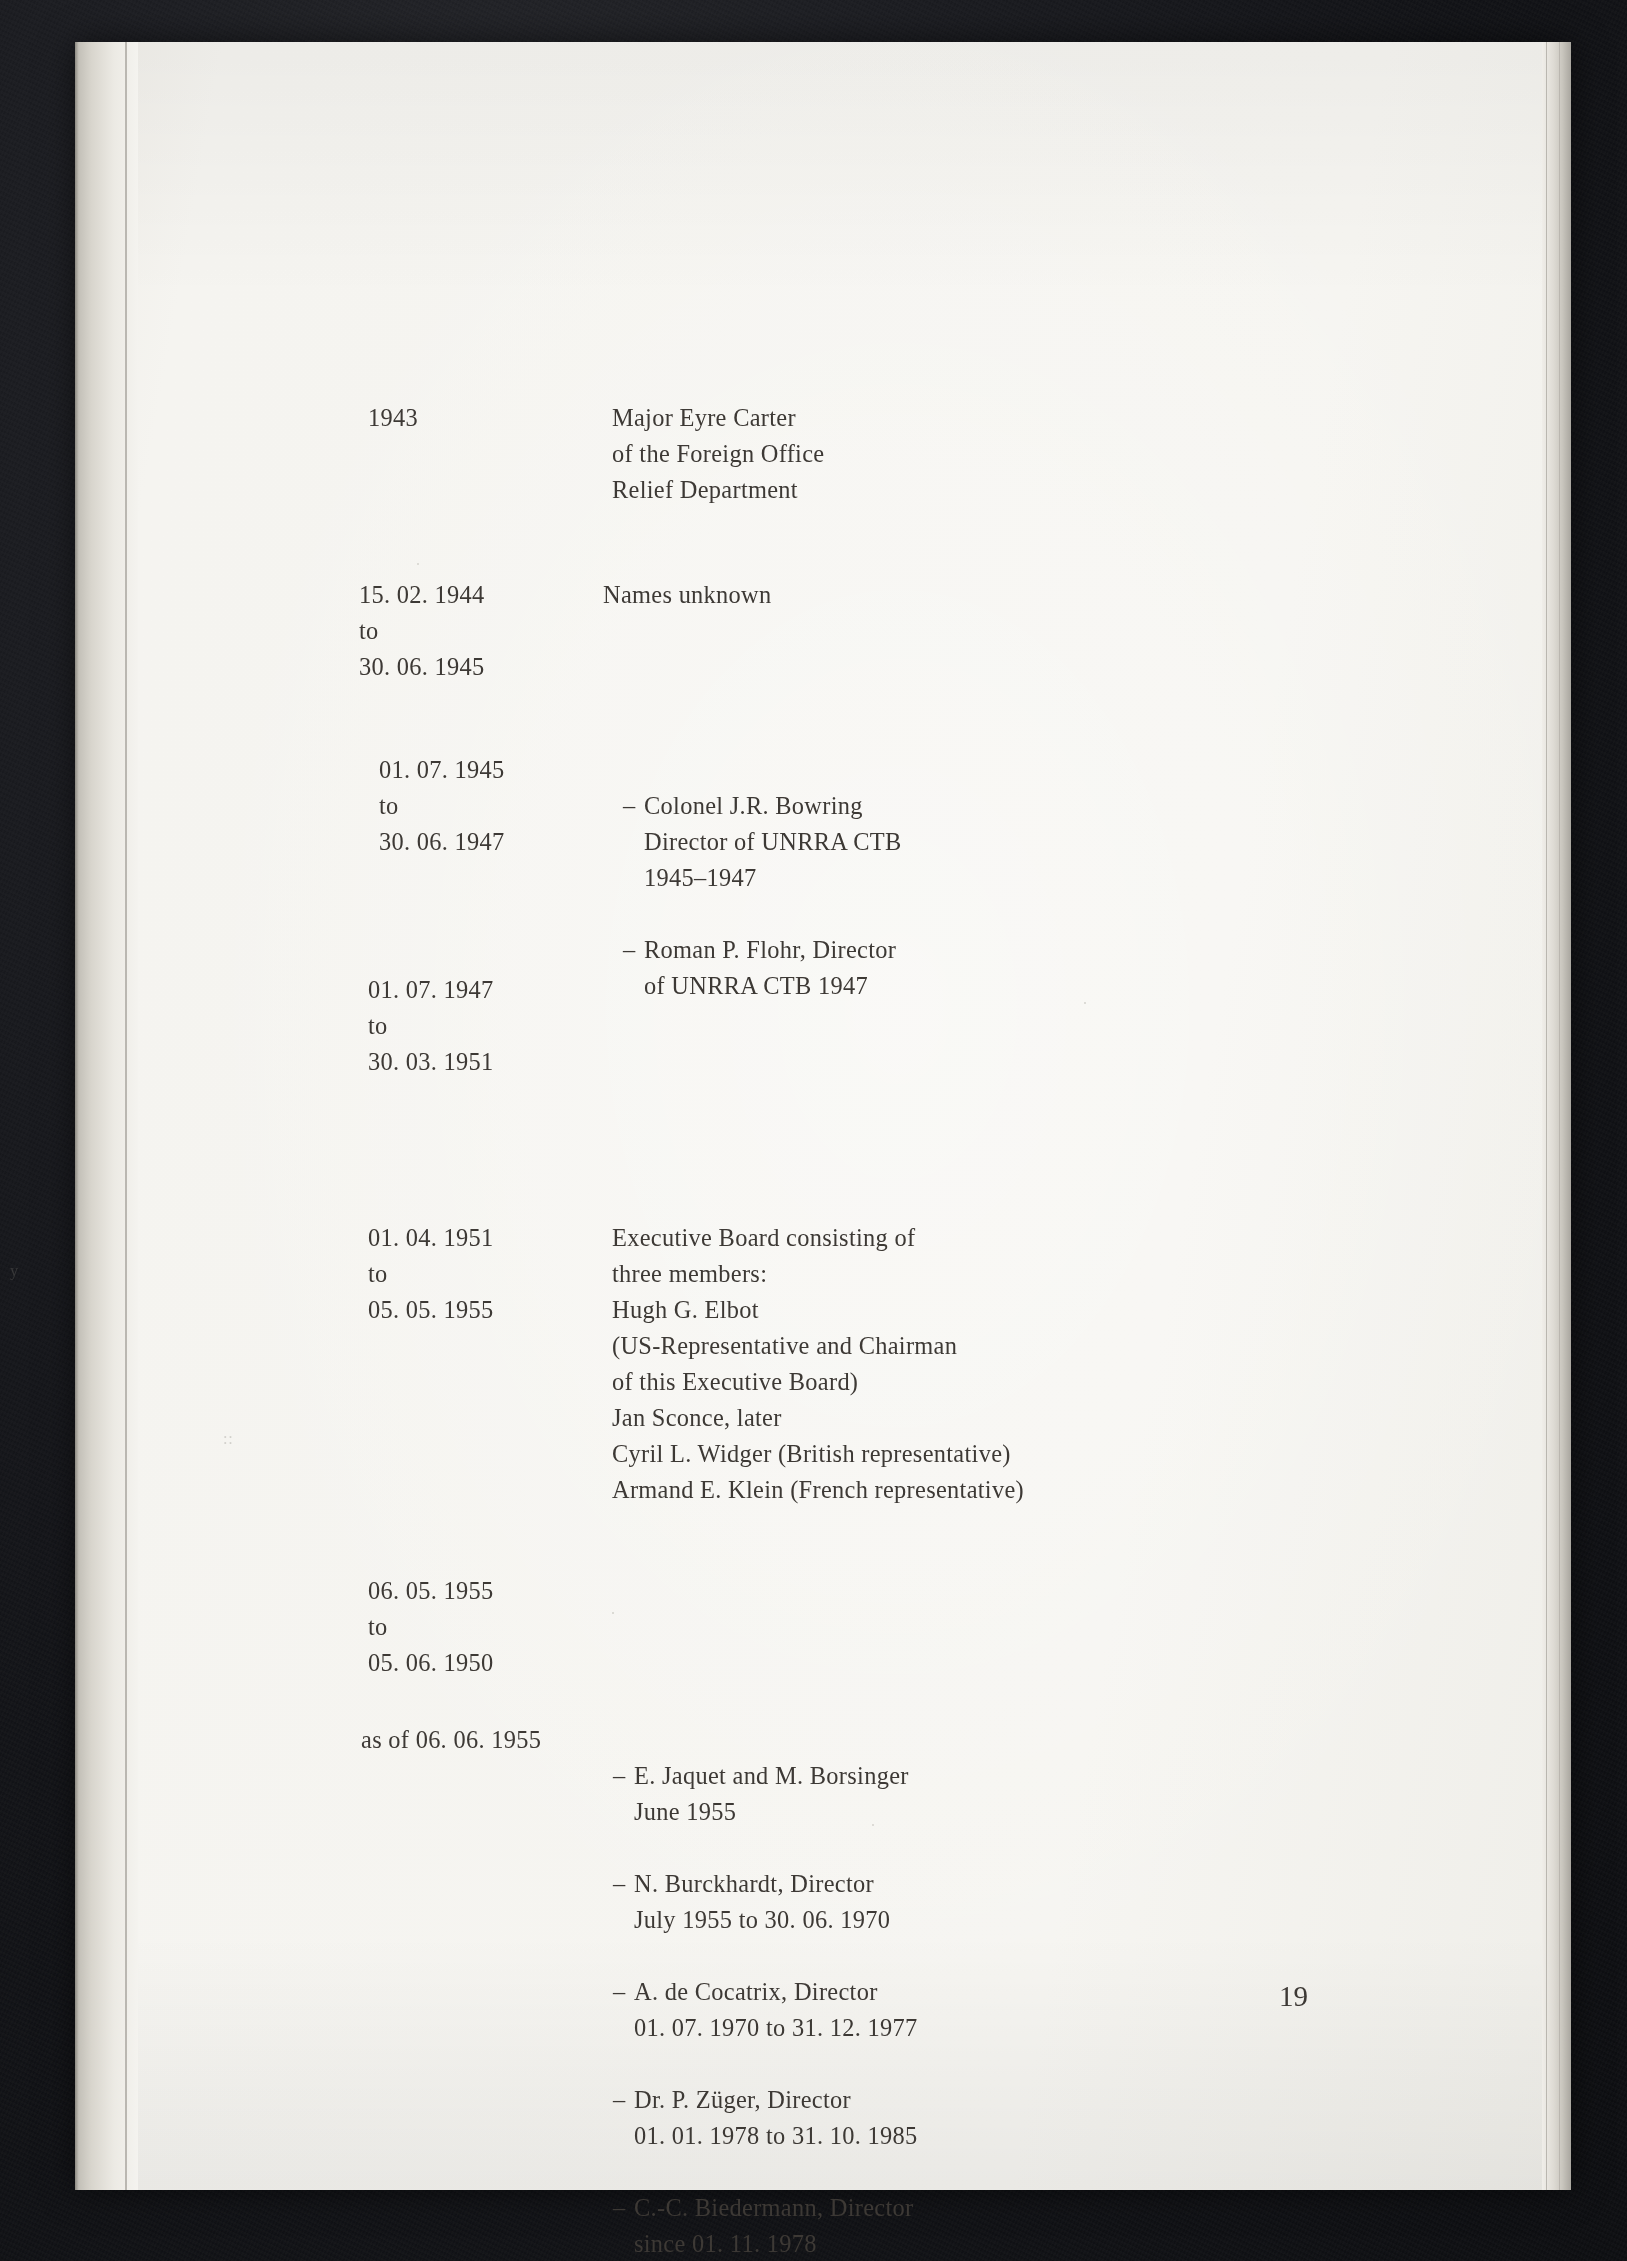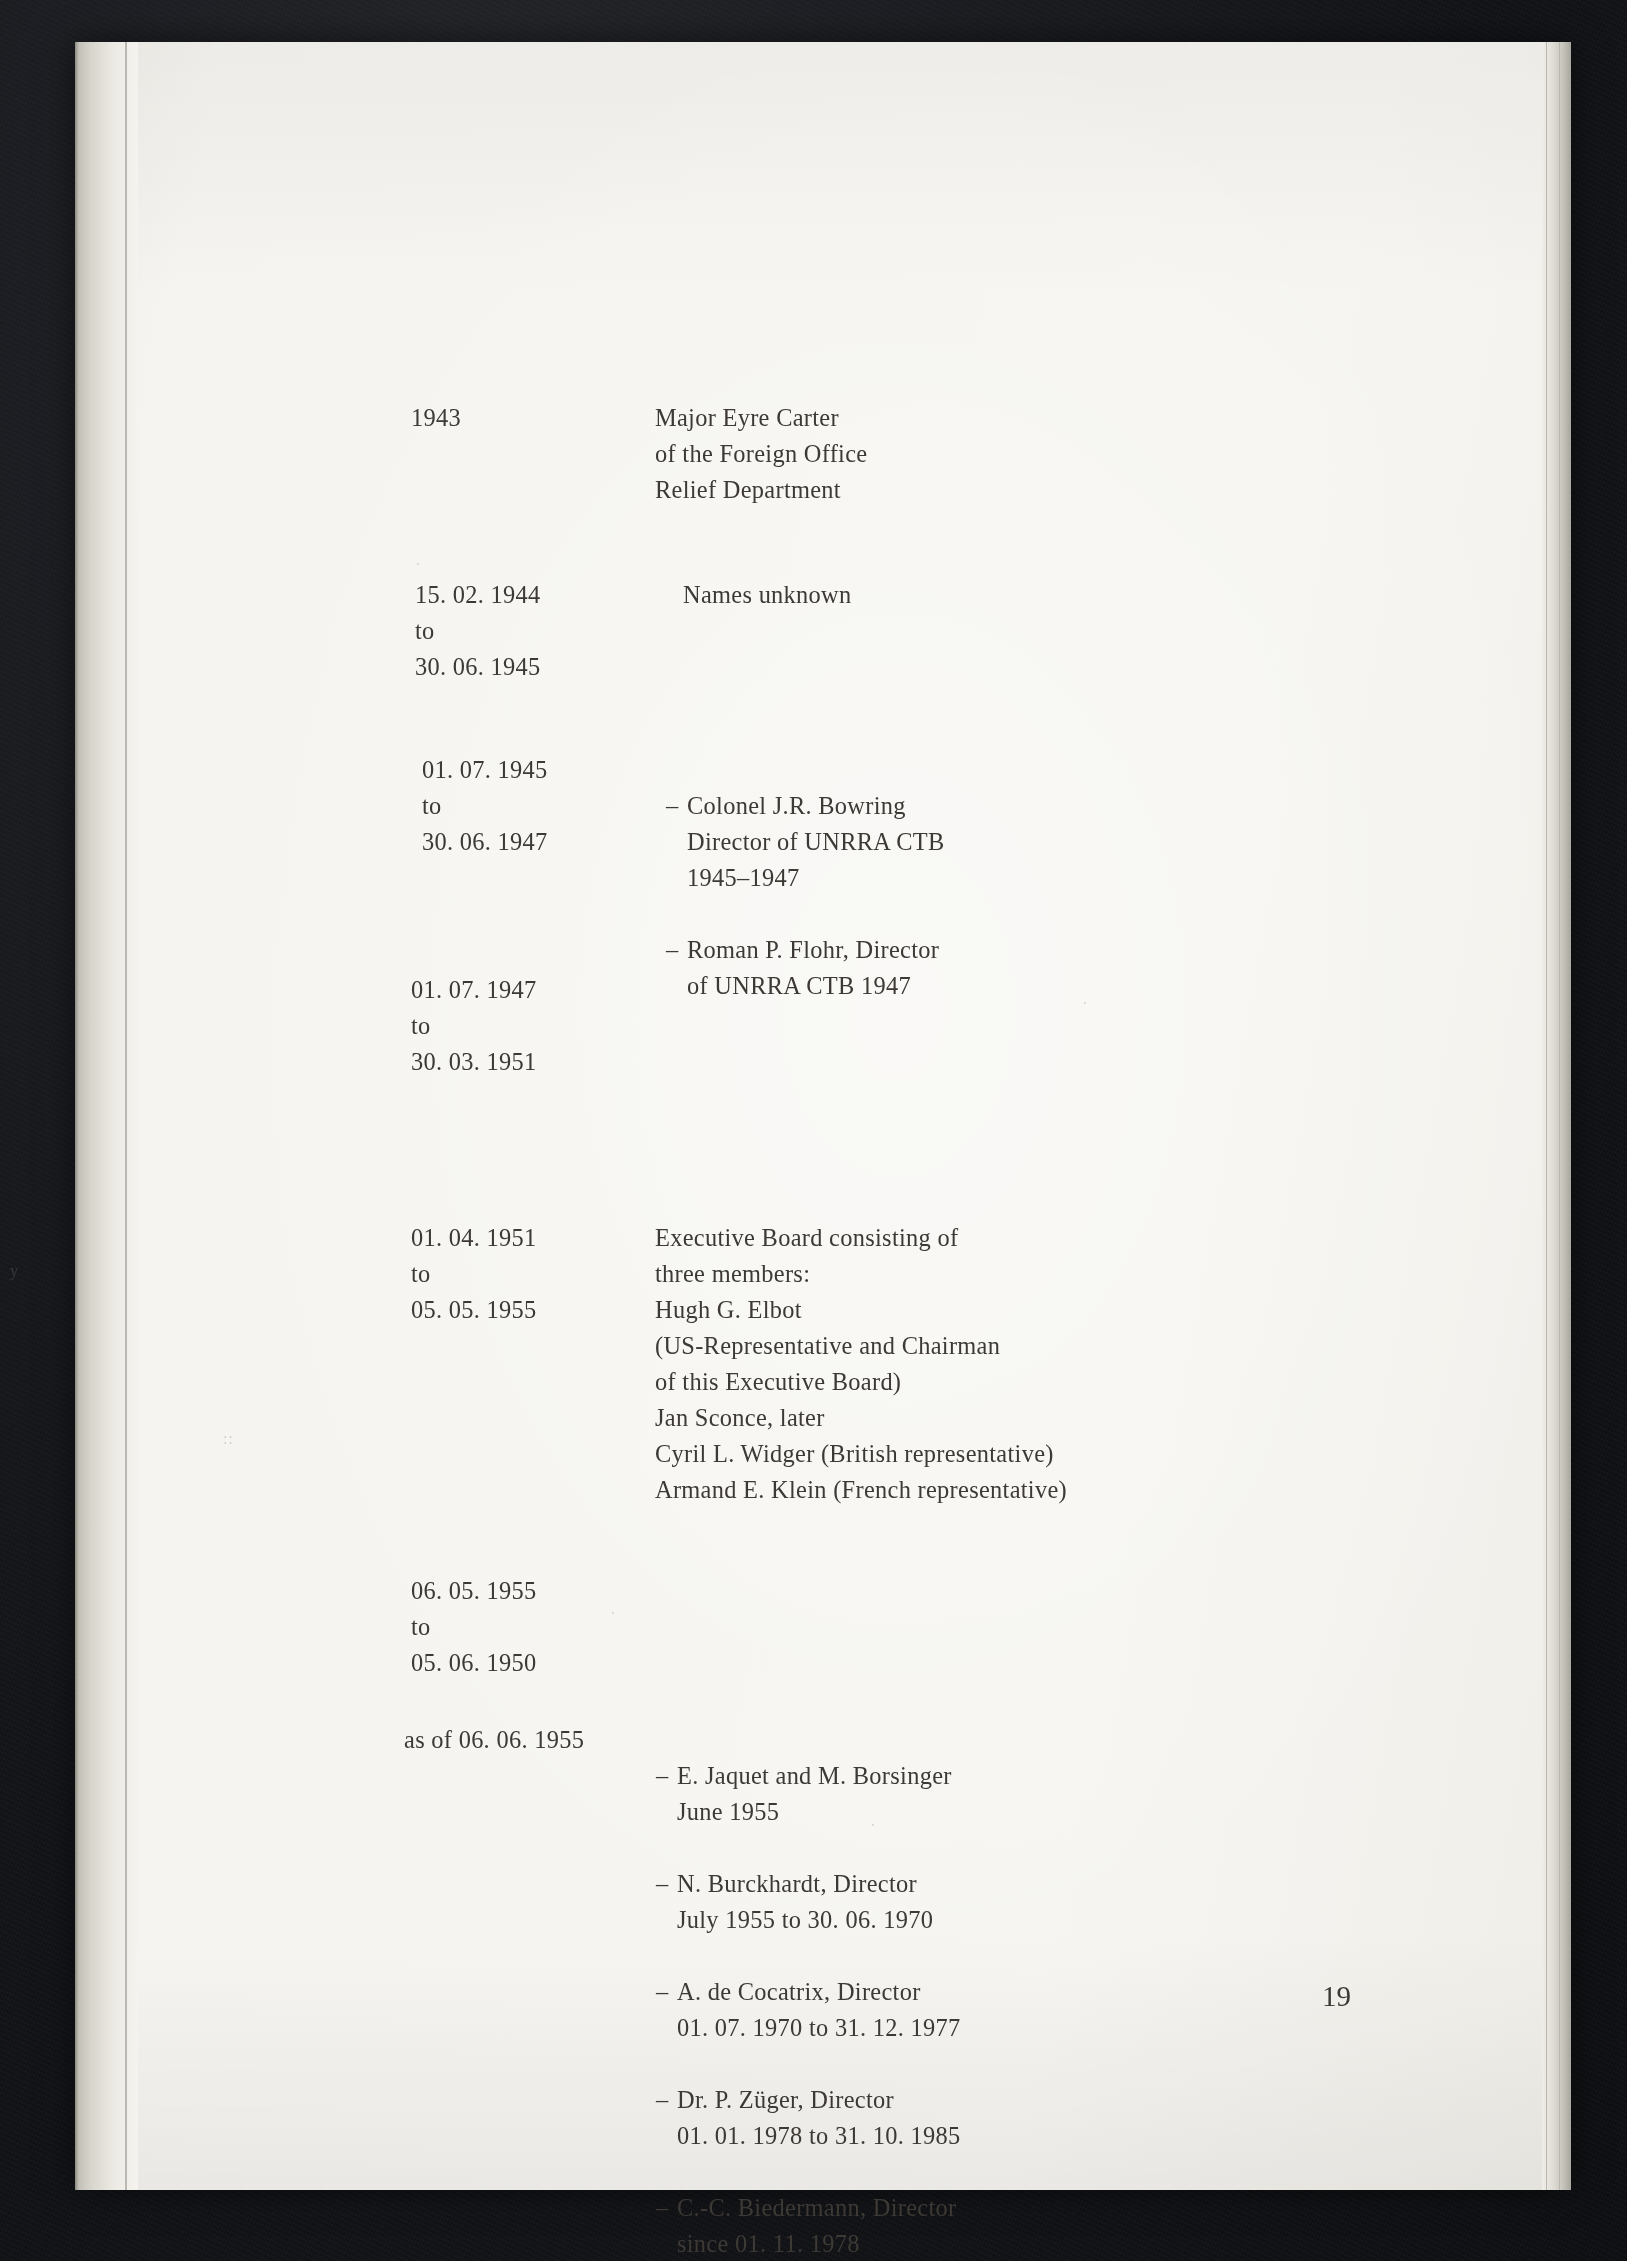--- a/index.html
+++ b/index.html
@@ -94,21 +94,21 @@
   .bleed {
     position: absolute;
     color: rgba(130,126,118,.30);
     font-size: 16.3px;
     letter-spacing: 0.8px;
   }
 
   
   #content {
     position: absolute;
-    left: 0; top: 0; right: 0; bottom: 0; margin-left: 43px;
+    left: 0; top: 0; right: 0; bottom: 0;
   }
   .row {
     position: absolute;
     display: flex;
     color: #403c38;
     font-size: 24.4px;
     line-height: 36px;
     letter-spacing: 0.3px;
   }
   .date-col {
@@ -179,21 +179,21 @@
 
   <div id="content">
 
     <div class="row" style="left:293px; top:358px;">
       <div class="date-col">1943</div>
       <div class="text-col">Major Eyre Carter
 of the Foreign Office
 Relief Department</div>
     </div>
 
-    <div class="row" style="left:297px; top:535px;gap:24px;">
+    <div class="row" style="left:284px; top:535px;">
       <div class="date-col">15. 02. 1944
 to
 30. 06. 1945</div>
       <div class="text-col">Names unknown</div>
     </div>
 
     <div class="row" style="left:304px; top:710px;">
       <div class="date-col">01. 07. 1945
 to
 30. 06. 1947</div>

